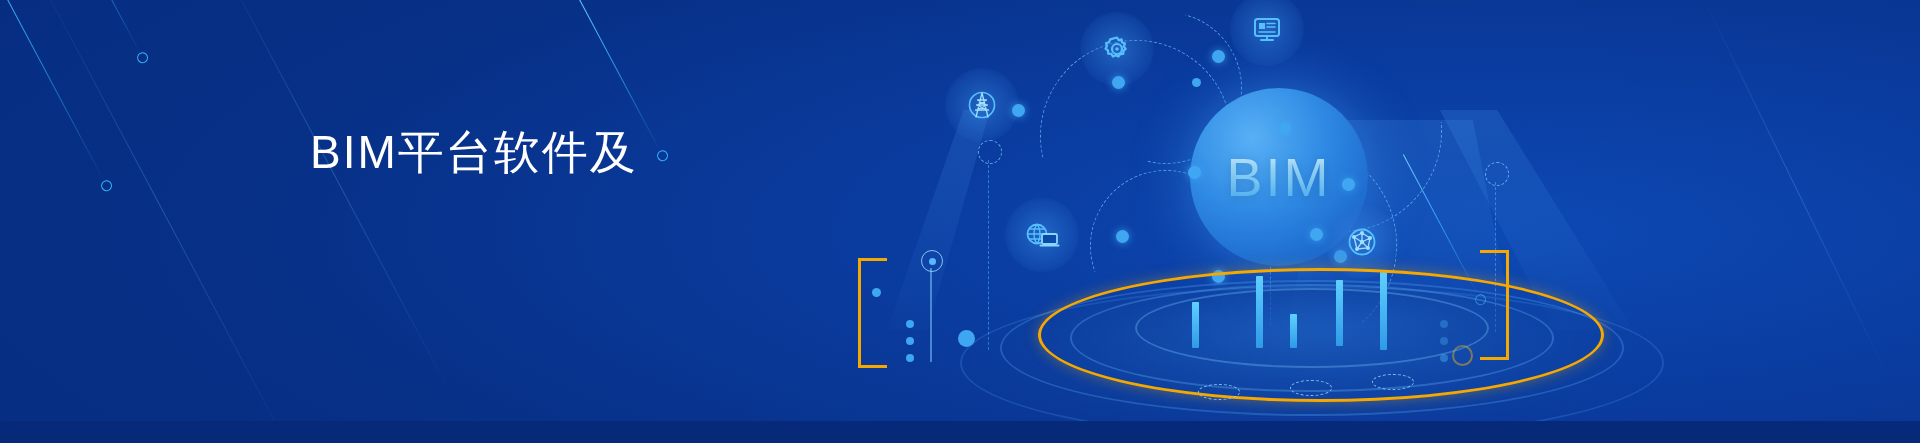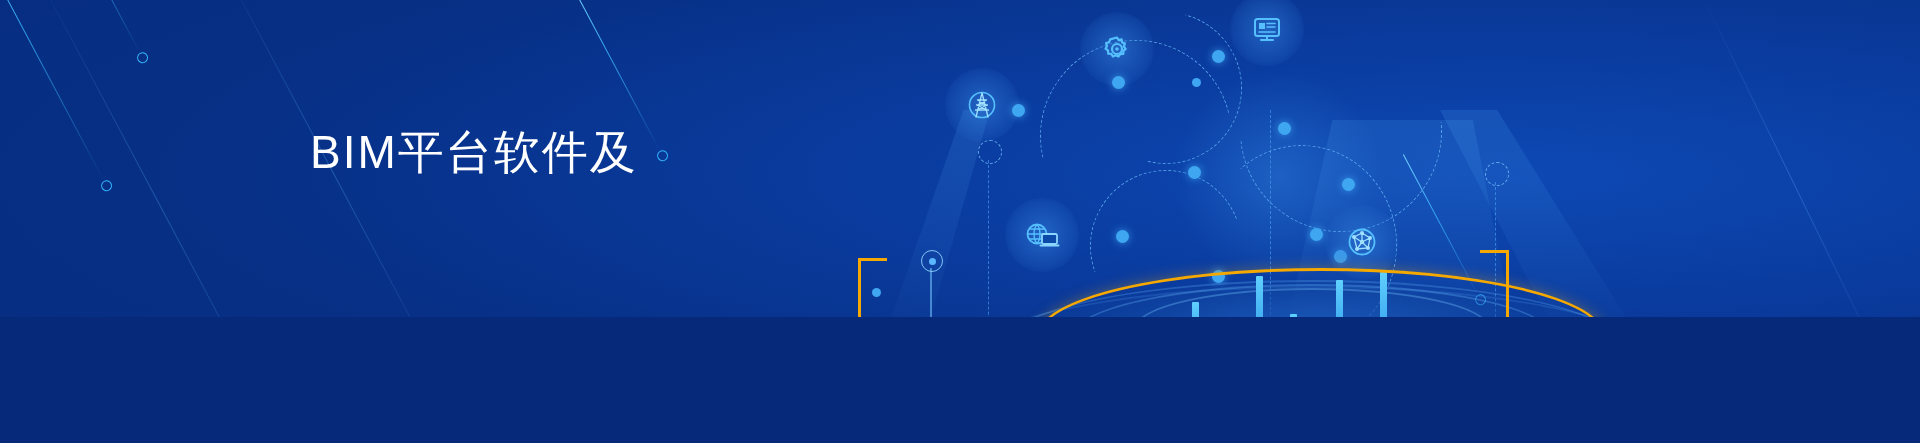--- a/index.html
+++ b/index.html
@@ -1,20 +1,20 @@
 <!DOCTYPE html>
 <html><head>
 <meta charset="utf-8">
 <style>
   html,body{margin:0;padding:0;background:#062a79;}
   body{font-family:"Liberation Sans","DejaVu Sans",sans-serif;}
 
   .banner{
     position:relative;
-    width:1920px;height:317px;
+    width:1920px;height:421px;
     overflow:hidden;
     background:#062e85;
     background-image:
       radial-gradient(120% 150% at 78% 55%, #0d49b4 0%, #0a3b9e 28%, #073086 55%, #052a7a 100%);
   }
 
   
   .comet{position:absolute;transform-origin:0 0;}
   .comet .line{
     position:absolute;left:0;top:0;height:1px;
@@ -194,20 +194,23 @@
     <div class="smalldot" style="left:118px;top:330px;width:17px;height:17px;"></div>
     <div class="gold-ring" style="left:612px;top:345px;"></div>
 
     <div class="arc" style="left:200px;top:40px;width:190px;height:190px;transform:rotate(32deg);"></div>
     <div class="arc" style="left:250px;top:12px;width:150px;height:150px;transform:rotate(150deg);"></div>
     <div class="arc" style="left:400px;top:30px;width:200px;height:200px;transform:rotate(220deg);"></div>
     <div class="arc" style="left:360px;top:150px;width:200px;height:190px;transform:rotate(95deg);"></div>
     <div class="arc" style="left:250px;top:170px;width:150px;height:150px;transform:rotate(25deg);"></div>
 
     <div class="sphere-glow"></div>
+    <div class="sphere">
+      <div class="bim">BIM</div>
+    </div>
     <div class="nub" style="left:438px;top:122px;"></div>
     <div class="nub" style="left:348px;top:166px;"></div>
     <div class="nub" style="left:502px;top:178px;"></div>
     <div class="nub" style="left:494px;top:250px;"></div>
     <div class="nub" style="left:372px;top:270px;"></div>
 
     <div class="bubble" style="left:240px;top:12px;">
       <svg width="32" height="32" viewBox="0 0 32 32">
         <path d="M16 4.5l1.6 2.6 3-.7.5 3 2.8 1.2-1.1 2.9 1.9 2.4-2.3 2-.1 3-3.1.2-1.8 2.5-2.7-1.4-2.8 1.3-1.6-2.6-3.1-.3-.2-3.1-2.5-1.8 1.5-2.7-.9-2.9 3-.8 1.1-2.9z" fill="none" stroke="#56c0ff" stroke-width="2.2" stroke-linejoin="round"></path>
         <circle cx="16" cy="16" r="5" fill="none" stroke="#56c0ff" stroke-width="2.2"></circle>

